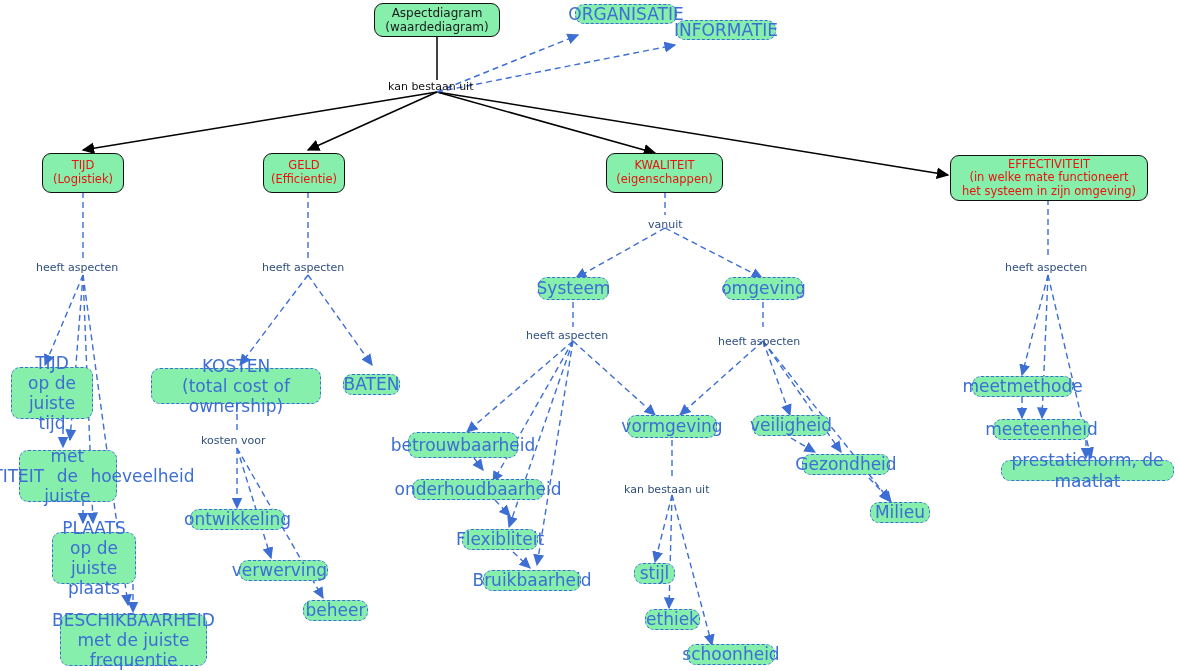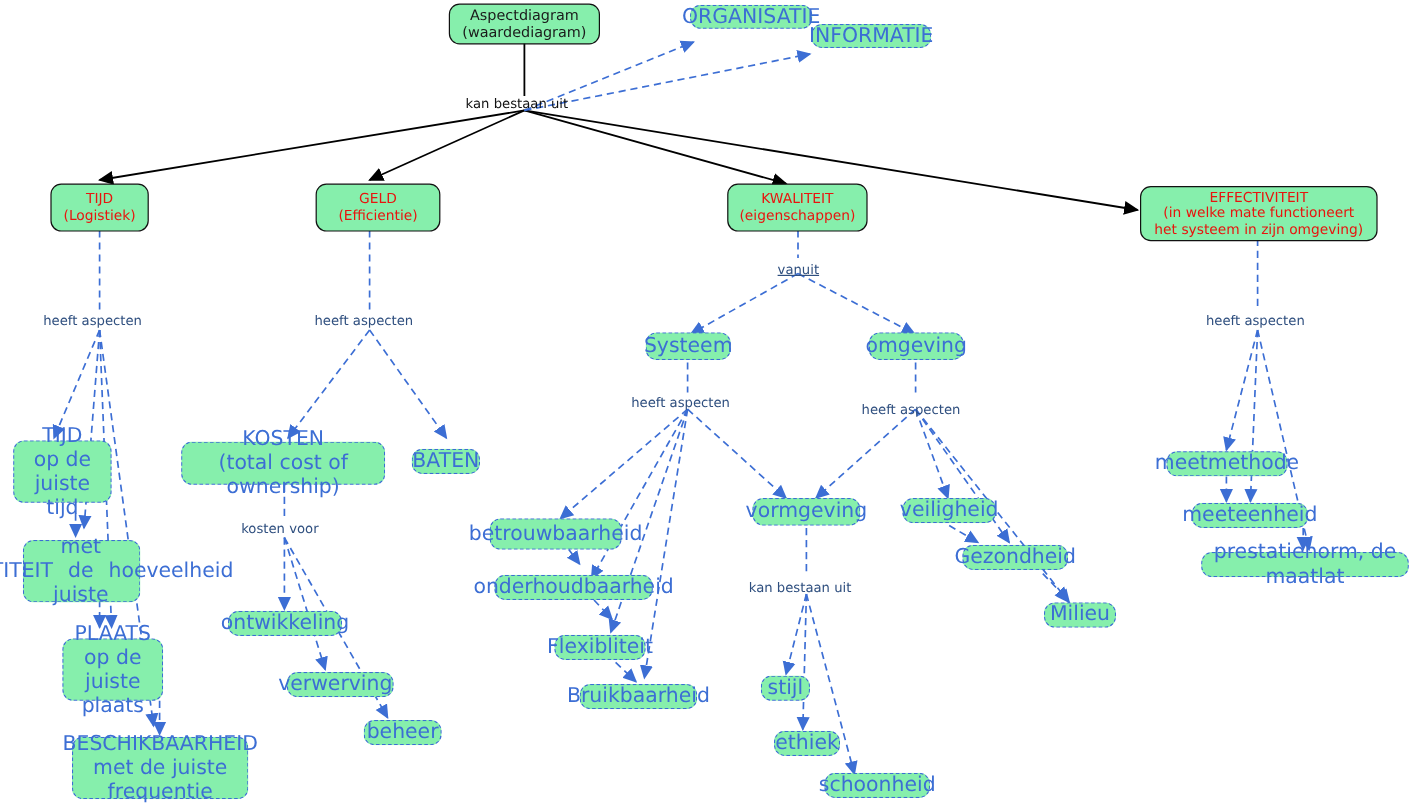--- a/index.html
+++ b/index.html
@@ -132,38 +132,38 @@
   <div class="node aspect" style="left:676px;top:20px;width:100px;height:20px;">
     <span>INFORMATIE</span>
   </div>
 
   <div class="lbl black" style="left:388px;top:80px;">kan bestaan uit</div>
 
   <div class="node main" style="left:42px;top:153px;width:82px;height:40px;flex-direction:column;">
     <span>TIJD</span>
     <span>(Logistiek)</span>
   </div>
-  <div class="node main" style="left:263px;top:153px;width:104px;height:40px;flex-direction:column;">
+  <div class="node main" style="left:263px;top:153px;width:82px;height:40px;flex-direction:column;">
     <span>GELD</span>
     <span>(Efficientie)</span>
   </div>
   <div class="node main" style="left:606px;top:153px;width:117px;height:40px;flex-direction:column;">
     <span>KWALITEIT</span>
     <span>(eigenschappen)</span>
   </div>
   <div class="node main" style="left:950px;top:155px;width:198px;height:46px;flex-direction:column;">
     <span>EFFECTIVITEIT</span>
     <span>(in welke mate functioneert</span>
     <span>het systeem in zijn omgeving)</span>
   </div>
 
   <div class="lbl" style="left:36px;top:261px;">heeft aspecten</div>
   <div class="lbl" style="left:262px;top:261px;">heeft aspecten</div>
   <div class="lbl" style="left:201px;top:434px;">kosten voor</div>
-  <div class="lbl" style="left:648px;top:218px;text-decoration:underline;">vanuit</div>
+  <div class="lbl" style="left:648px;top:218px;">vanuit</div>
   <div class="lbl" style="left:526px;top:329px;">heeft aspecten</div>
   <div class="lbl" style="left:718px;top:335px;">heeft aspecten</div>
   <div class="lbl" style="left:624px;top:483px;">kan bestaan uit</div>
   <div class="lbl" style="left:1005px;top:261px;">heeft aspecten</div>
 
   <div class="node aspect" style="left:11px;top:367px;width:82px;height:52px;flex-direction:column;">
     <span>TIJD</span>
     <span>op de juiste</span>
     <span>tijd</span>
   </div>

